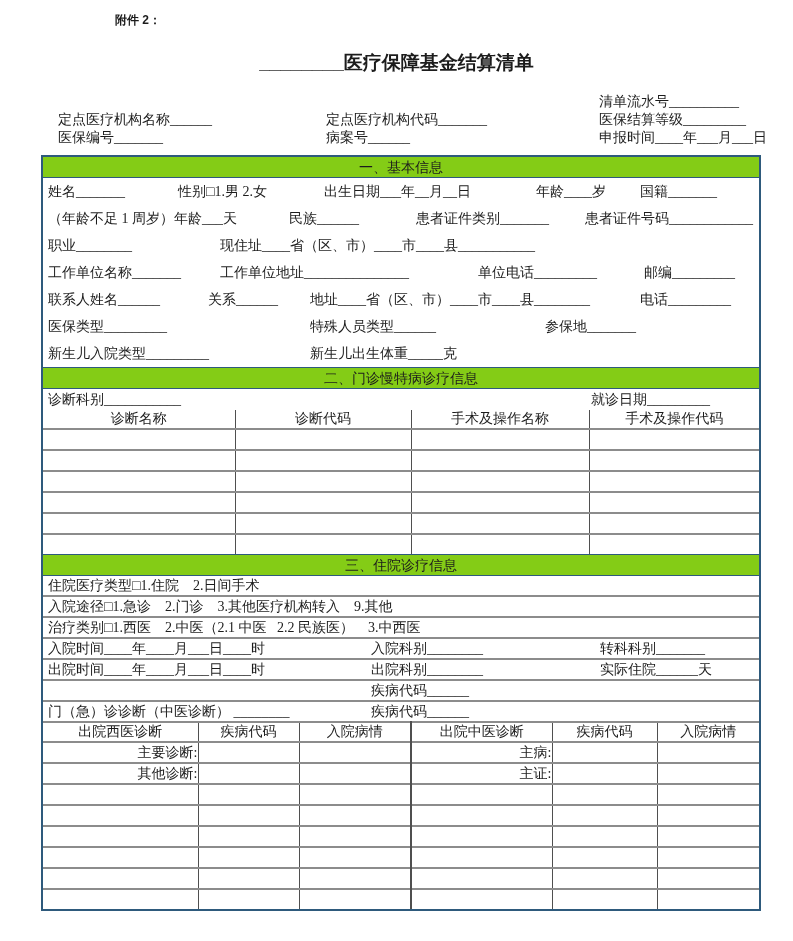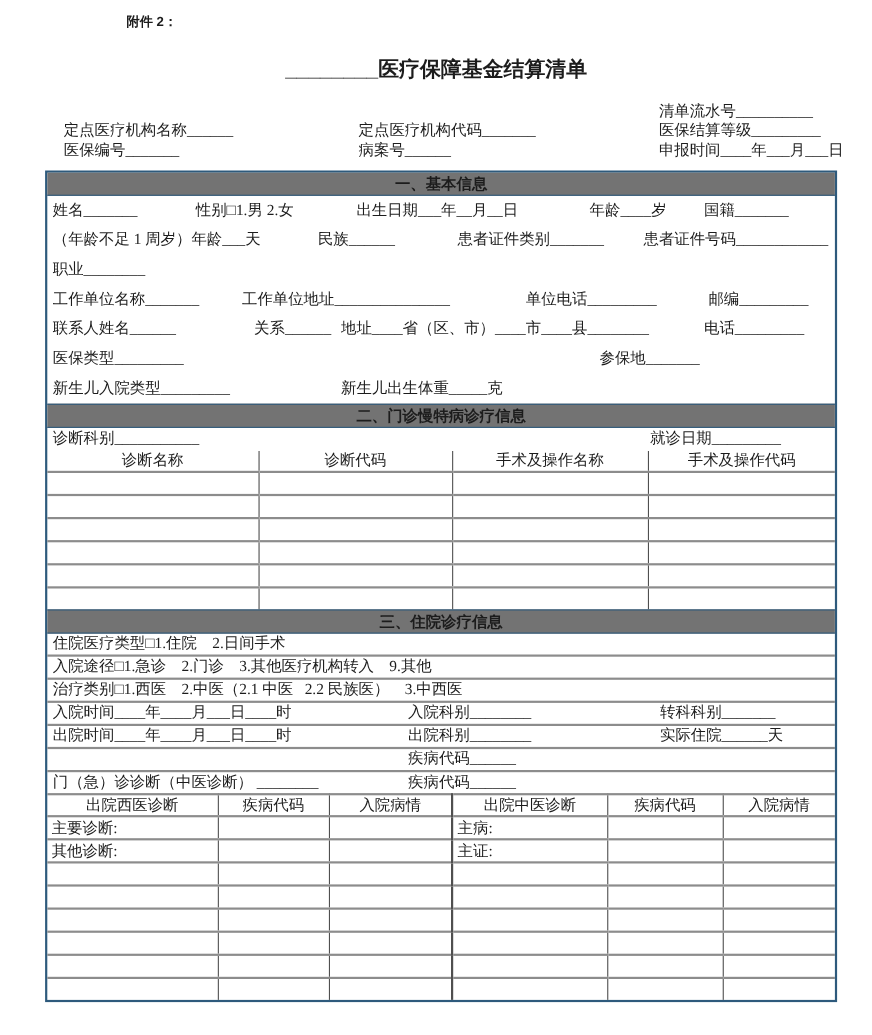--- a/index.html
+++ b/index.html
@@ -17,40 +17,40 @@
     white-space:pre;
   }
   .meta{position:absolute;left:16px;top:93px;width:100%;}
   .meta-line{position:relative;height:18px;line-height:18px;}
   .fld{position:absolute;white-space:pre;}
   .form{
     position:absolute;left:41px;top:155px;width:720px;box-sizing:border-box;
     border:2px solid #2e5a7c;
   }
   .band{
-    background:#737373;text-align:center;font-weight:bold;
+    background:#84cc16;text-align:center;font-weight:normal;
     height:20px;line-height:20px;font-size:14px;
     font-family:"Liberation Sans", sans-serif;
     border-top:1px solid #2e5a7c;border-bottom:1px solid #2e5a7c;
   }
   .band.first{border-top:none;}
   .frow{position:relative;height:27px;line-height:27px;}
   .s3row{position:relative;height:19px;line-height:19px;border-top:2px solid #8c8c8c;}
   .s3row.first{border-top:none;}
   .subrow{position:relative;height:21px;line-height:21px;}
   table.grid{width:100%;border-collapse:collapse;table-layout:fixed;}
   .grid th,.grid td{
     border-left:1px solid #4f4f4f;border-top:2px solid #8c8c8c;
     padding:0;height:19px;font-weight:normal;text-align:center;font-size:14px;
     overflow:hidden;white-space:pre;
   }
   .grid th{height:18px;margin-left:36px;}
   .grid th:first-child,.grid td:first-child{border-left:none;}
   .grid tr:first-child th{border-top:none;}
-  .grid td.l{text-align:left;padding-left:4px;}
+  .grid td.l{text-align:right;padding-left:4px;}
   .grid2 td.mid,.grid2 th.mid{border-left:2px solid #4f4f4f;}
 </style>
 </head>
 <body>
 
 <div class="attachment">附件 2：</div>
 <div class="form-title">________医疗保障基金结算清单</div>
 
 <div class="meta">
   <div class="meta-line">
@@ -79,35 +79,37 @@
     <span class="fld" style="left:597px">国籍_______</span>
   </div>
   <div class="frow">
     <span class="fld" style="left:5px">（年龄不足 1 周岁）年龄___天</span>
     <span class="fld" style="left:246px">民族______</span>
     <span class="fld" style="left:373px">患者证件类别_______</span>
     <span class="fld" style="left:542px">患者证件号码____________</span>
   </div>
   <div class="frow">
     <span class="fld" style="left:5px">职业________</span>
+    <span class="fld" style="left:177px">现住址____省（区、市）____市____县___________</span>
   </div>
   <div class="frow">
     <span class="fld" style="left:5px">工作单位名称_______</span>
     <span class="fld" style="left:177px">工作单位地址_______________</span>
     <span class="fld" style="left:435px">单位电话_________</span>
     <span class="fld" style="left:601px">邮编_________</span>
   </div>
   <div class="frow">
     <span class="fld" style="left:5px">联系人姓名______</span>
-    <span class="fld" style="left:188px">关系______</span>
+    <span class="fld" style="left:165px">关系______</span>
     <span class="fld" style="left:267px">地址____省（区、市）____市____县________</span>
     <span class="fld" style="left:597px">电话_________</span>
   </div>
   <div class="frow">
     <span class="fld" style="left:5px">医保类型_________</span>
+    <span class="fld" style="left:267px">特殊人员类型______</span>
     <span class="fld" style="left:502px">参保地_______</span>
   </div>
   <div class="frow">
     <span class="fld" style="left:5px">新生儿入院类型_________</span>
     <span class="fld" style="left:267px">新生儿出生体重_____克</span>
   </div>
 
   <div class="band">二、门诊慢特病诊疗信息</div>
   <div class="subrow">
     <span class="fld" style="left:5px">诊断科别___________</span>

